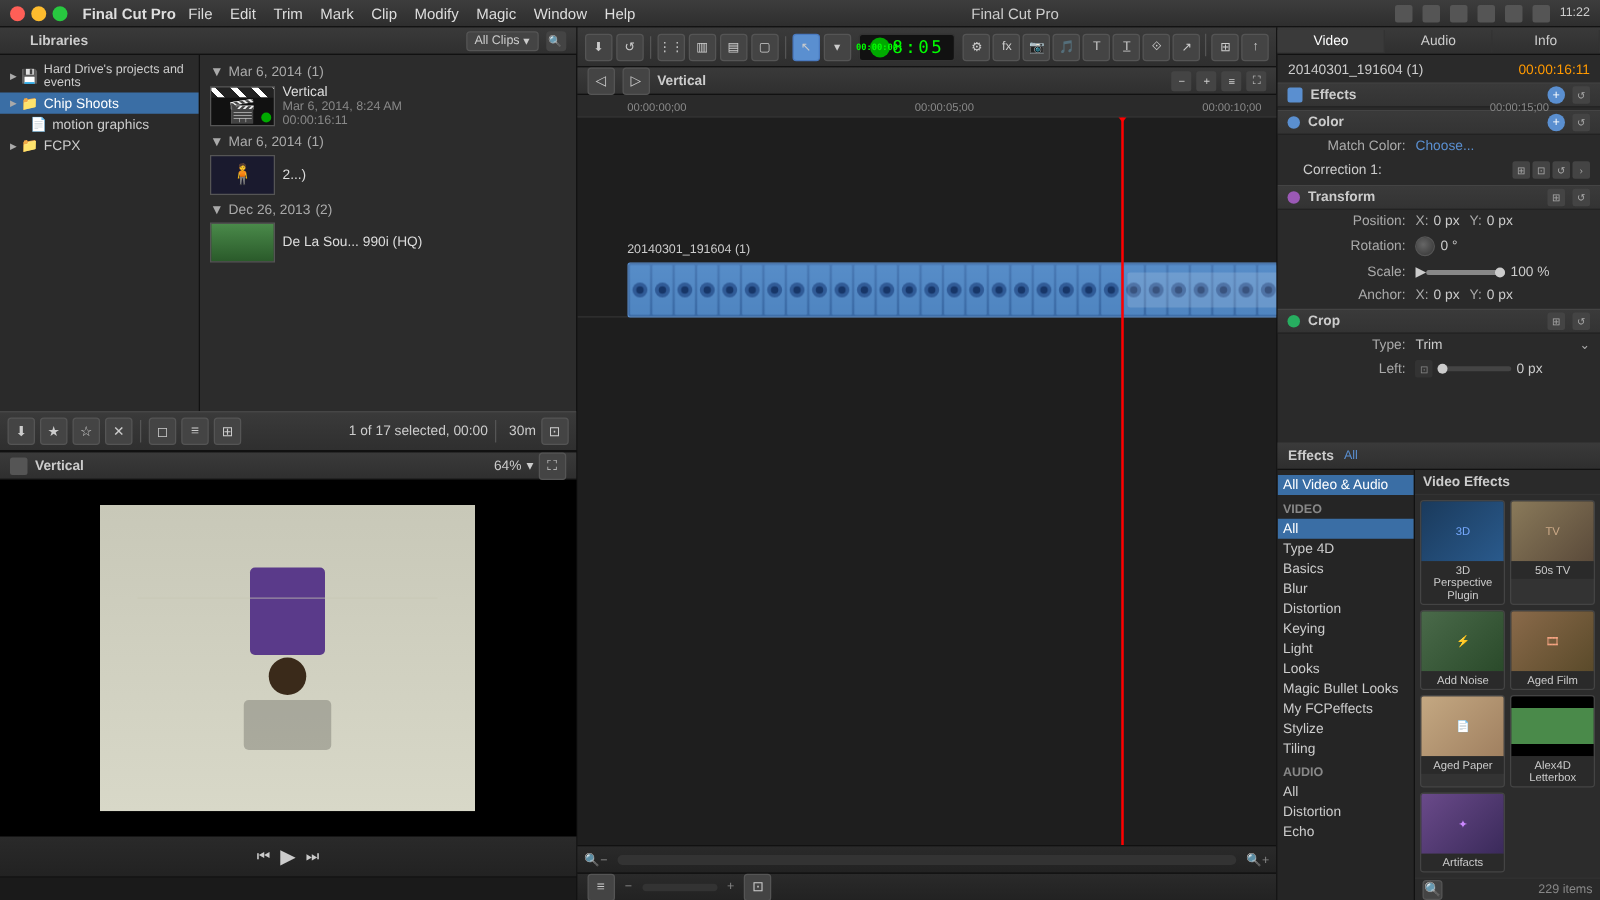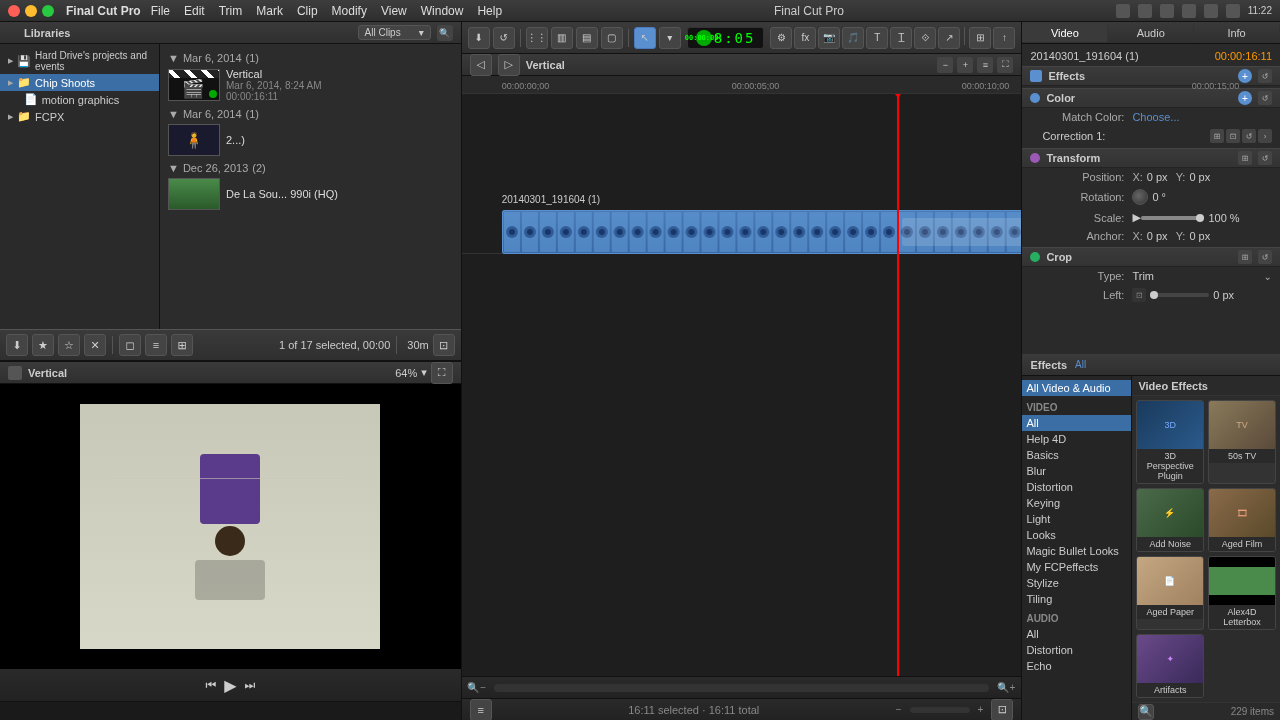--- a/index.html
+++ b/index.html
@@ -22,21 +22,21 @@
     .main { display: flex; height: calc(720px - 22px); }
 
     
     .left-panel { width: 500px; display: flex; flex-direction: column; border-right: 1px solid #111; }
 
     
     .library-section { height: 340px; border-bottom: 1px solid #111; display: flex; flex-direction: column; }
     .library-header { height: 22px; background: linear-gradient(to bottom, #3a3a3a, #2f2f2f); display: flex; align-items: center; padding: 0 8px; border-bottom: 1px solid #111; }
     .library-title { font-size: 11px; font-weight: 600; color: #ccc; flex: 1; padding-left: 16px; }
     .header-controls { display: flex; align-items: center; gap: 6px; }
-    .dropdown-btn { background: #444; border: 1px solid #555; border-radius: 3px; padding: 1px 6px; font-size: 10px; color: #ccc; cursor: pointer; display: flex; align-items: center; gap: 18px; }
+    .dropdown-btn { background: #444; border: 1px solid #555; border-radius: 3px; padding: 1px 6px; font-size: 10px; color: #ccc; cursor: pointer; display: flex; align-items: center; gap: 3px; }
     .search-icon-btn { width: 16px; height: 16px; background: #444; border-radius: 3px; display: flex; align-items: center; justify-content: center; cursor: pointer; font-size: 9px; }
 
     .library-body { display: flex; flex: 1; overflow: hidden; }
     .library-tree { width: 160px; background: #2a2a2a; border-right: 1px solid #111; padding: 4px 0; overflow-y: auto; }
     .tree-item { padding: 2px 8px; cursor: pointer; display: flex; align-items: center; gap: 4px; font-size: 11px; }
     .tree-item.selected { background: #3a6ea5; color: #fff; }
     .tree-item .tri { font-size: 7px; color: #aaa; }
 
     .library-clips { flex: 1; background: #2c2c2c; overflow-y: auto; padding: 4px; }
     .clip-section-header { padding: 4px 4px 2px; font-size: 11px; color: #aaa; display: flex; align-items: center; gap: 4px; }
@@ -180,21 +180,21 @@
     <div class="tl max"></div>
   </div>
   <span class="titlebar-app">Final Cut Pro</span>
   <div class="titlebar-menus">
     <span>File</span>
     <span>Edit</span>
     <span>Trim</span>
     <span>Mark</span>
     <span>Clip</span>
     <span>Modify</span>
-    <span>View</span>
+    <span>Magic</span>
     <span>Window</span>
     <span>Help</span>
   </div>
   <div class="titlebar-title">Final Cut Pro</div>
   <div class="titlebar-right">
     <div class="titlebar-icon"></div>
     <div class="titlebar-icon"></div>
     <div class="titlebar-icon"></div>
     <div class="titlebar-icon"></div>
     <div class="titlebar-icon"></div>
@@ -458,21 +458,20 @@
       <div class="timeline-bottom">
         <div class="tl-zoom-icon">🔍−</div>
         <div class="scrollbar"></div>
         <div class="tl-zoom-icon">🔍+</div>
       </div>
 
     </div>
 
     <div class="status-bar">
       <div class="tb-btn">≡</div>
-      <span class="status-text">16:11 selected · 16:11 total</span>
       <div class="tl-zoom">
         <span class="tl-zoom-icon">−</span>
         <div class="scrollbar" style="width:60px;height:6px;"></div>
         <span class="tl-zoom-icon">+</span>
       </div>
       <div class="tb-btn">⊡</div>
     </div>
 
   </div>
 
@@ -605,21 +604,21 @@
         <span class="effects-title">Effects</span>
         <span class="effects-all-btn">All</span>
         <div style="flex:1;"></div>
       </div>
       <div class="effects-body">
 
         <div class="effects-categories">
           <div class="eff-cat selected">All Video &amp; Audio</div>
           <div class="eff-cat section-header">VIDEO</div>
           <div class="eff-cat selected">All</div>
-          <div class="eff-cat">Help 4D</div>
+          <div class="eff-cat">Type 4D</div>
           <div class="eff-cat">Basics</div>
           <div class="eff-cat">Blur</div>
           <div class="eff-cat">Distortion</div>
           <div class="eff-cat">Keying</div>
           <div class="eff-cat">Light</div>
           <div class="eff-cat">Looks</div>
           <div class="eff-cat">Magic Bullet Looks</div>
           <div class="eff-cat">My FCPeffects</div>
           <div class="eff-cat">Stylize</div>
           <div class="eff-cat">Tiling</div>

